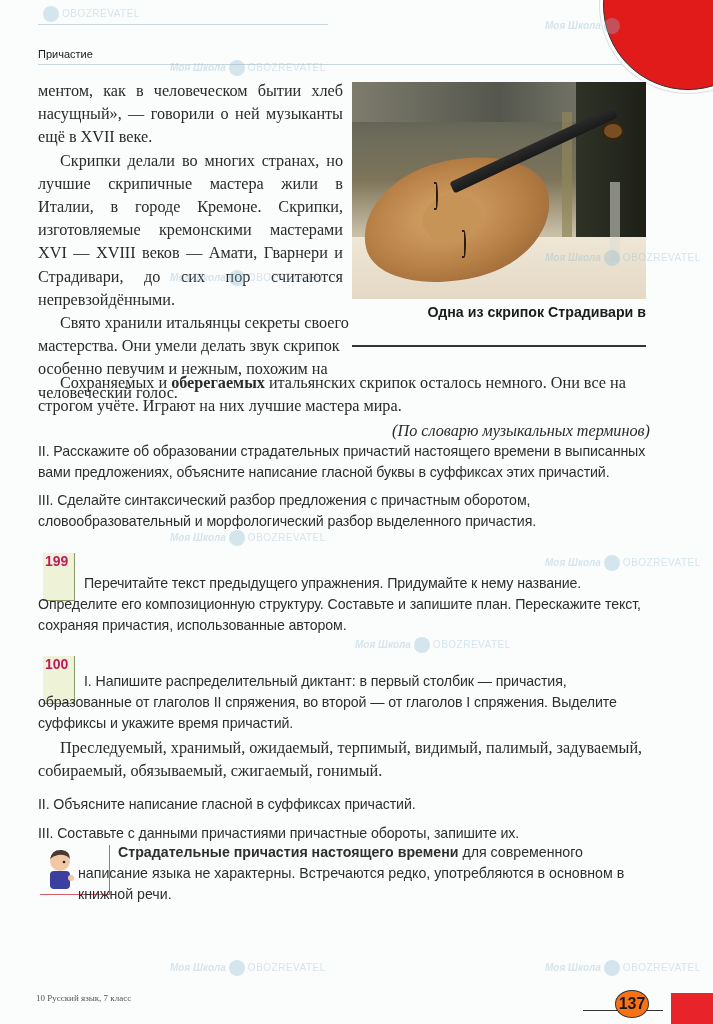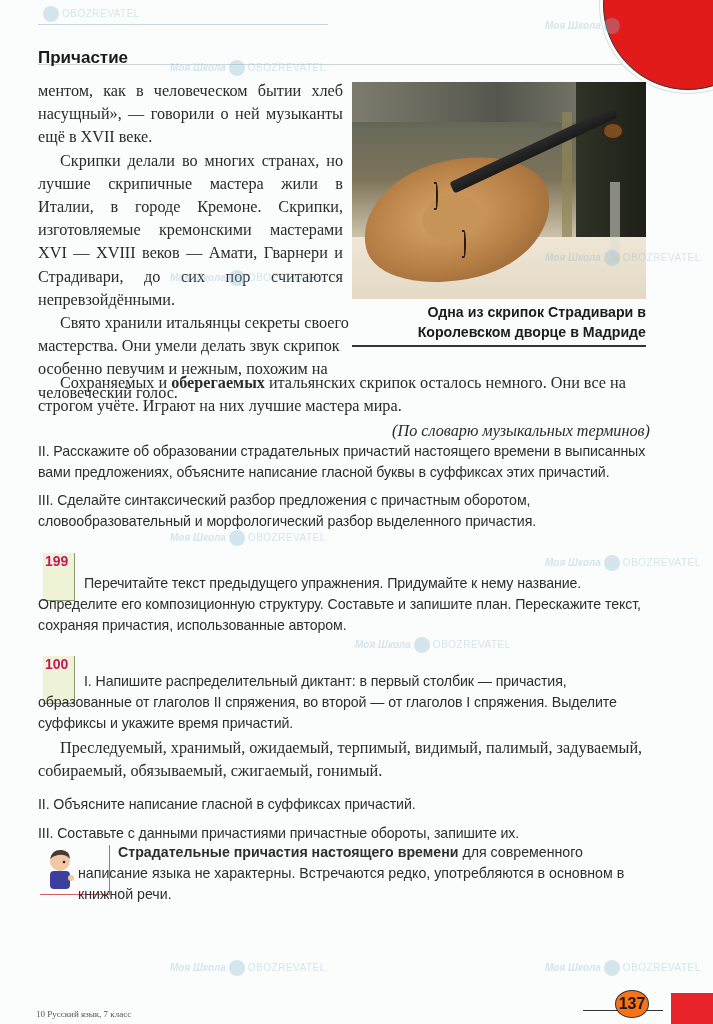--- a/index.html
+++ b/index.html
@@ -4,21 +4,21 @@
 <style>
   * { box-sizing: border-box; margin: 0; padding: 0; }
   html, body { width: 713px; height: 1024px; overflow: hidden; background: #fbfcfc; }
   body { position: relative; font-family: "Liberation Sans", sans-serif; color: #2b2b2b; }
 
   .hline { position: absolute; height: 1px; background: #c9d6dc; }
 
   .corner { position: absolute; right: -60px; top: -80px; width: 170px; height: 170px; border-radius: 50%;
             background: #e11a1a; border: 1.5px solid #333; box-shadow: 0 0 0 3px #fbfcfc, 0 0 0 4px #ddd; }
 
-  .running-head { position: absolute; left: 38px; top: 48px; font-weight: bold; font-size: 17px; color: #1a1a1a; }
+  .running-head { position: absolute; left: 38px; top: 48px; font-weight: normal; font-size: 11px; color: #1a1a1a; }
 
   .serif { font-family: "Liberation Serif", "DejaVu Serif", serif; }
   .sans { font-family: "Liberation Sans", sans-serif; }
 
   .col-left { position: absolute; left: 38px; top: 80px; width: 305px; font-size: 16.2px; line-height: 23.2px; color: #2a2a2a; text-align: justify; }
   .col-left p { margin: 0; }
   .indent { text-indent: 22px; }
 
   .photo { position: absolute; left: 352px; top: 82px; width: 294px; height: 217px; overflow: hidden;
            background: linear-gradient(180deg, #4a4a42 0%, #6a6a5a 22%, #7d745a 45%, #c9bfa6 70%, #e6dccb 100%); }
@@ -45,21 +45,21 @@
   .italic { font-style: italic; }
   .right { text-align: right; }
 
   .badge { position: absolute; width: 32px; height: 48px; border-right: 1.5px solid #8a9a6a; border-bottom: 1.5px solid #8a9a6a; background: #eef3d8; }
   .badge span { position: absolute; left: 2px; top: 0; font-weight: bold; font-size: 14px; color: #c2185b; }
 
   .tip-icon { position: absolute; left: 40px; top: 845px; width: 44px; height: 46px; }
   .tip-frame { position: absolute; left: 40px; top: 845px; width: 70px; height: 50px; border-right: 1.5px solid #d65c6a; border-bottom: 1.5px solid #d65c6a; }
   .tip-text { position: absolute; left: 78px; top: 842px; width: 572px; font-size: 14.2px; line-height: 21px; color: #2e2e2e; }
 
-  .footer-text { position: absolute; left: 36px; top: 993px; font-family: "Liberation Serif", serif; font-size: 9px; color: #555; margin-top: 16px; }
+  .footer-text { position: absolute; left: 36px; top: 993px; font-family: "Liberation Serif", serif; font-size: 9px; color: #555; }
   .footer-rule { position: absolute; left: 583px; top: 1010px; width: 80px; height: 1px; background: #333; }
   .page-num { position: absolute; left: 615px; top: 990px; width: 34px; height: 28px; border-radius: 50%; border: 1.2px solid #333;
               background: #f97316; font-weight: bold; font-size: 16px; text-align: center; line-height: 26px; color: #1a1a1a; }
   .red-tab { position: absolute; left: 671px; top: 993px; width: 42px; height: 31px; background: #e8232a; }
 
   .wm { position: absolute; font-family: "Liberation Sans", sans-serif; font-size: 10px; font-style: italic; font-weight: bold; color: rgba(140,185,210,.35); white-space: nowrap; pointer-events: none; }
   .wm b { font-style: normal; font-weight: normal; letter-spacing: .5px; }
   .wm i { display: inline-block; width: 16px; height: 16px; border-radius: 50%; background: rgba(140,185,210,.35); vertical-align: middle; margin: 0 3px; }
 </style>
 </head>
@@ -86,21 +86,20 @@
   <div class="violin-waist"></div>
   <div class="fhole" style="left:82px; top:100px;"></div>
   <div class="fhole" style="left:110px; top:148px;"></div>
   <div class="neck"></div>
   <div class="scroll"></div>
   <div class="stand"></div>
 </div>
 
 <div class="caption sans">
   <div>Одна из скрипок Страдивари в</div>
-  <div>Королевском дворце  в Мадриде</div>
 </div>
 <div class="caption-rule"></div>
 
 <div class="full serif body-serif" style="top:372px;">
   <p class="indent">
     <span>Сохраняемых и </span><span class="bold">оберегаемых</span><span> итальянских скрипок осталось немного. Они все на строгом учёте. Играют на них лучшие мастера мира.</span>
   </p>
   <p class="right italic" style="margin-top:2px;">(По словарю музыкальных терминов)</p>
 </div>
 

